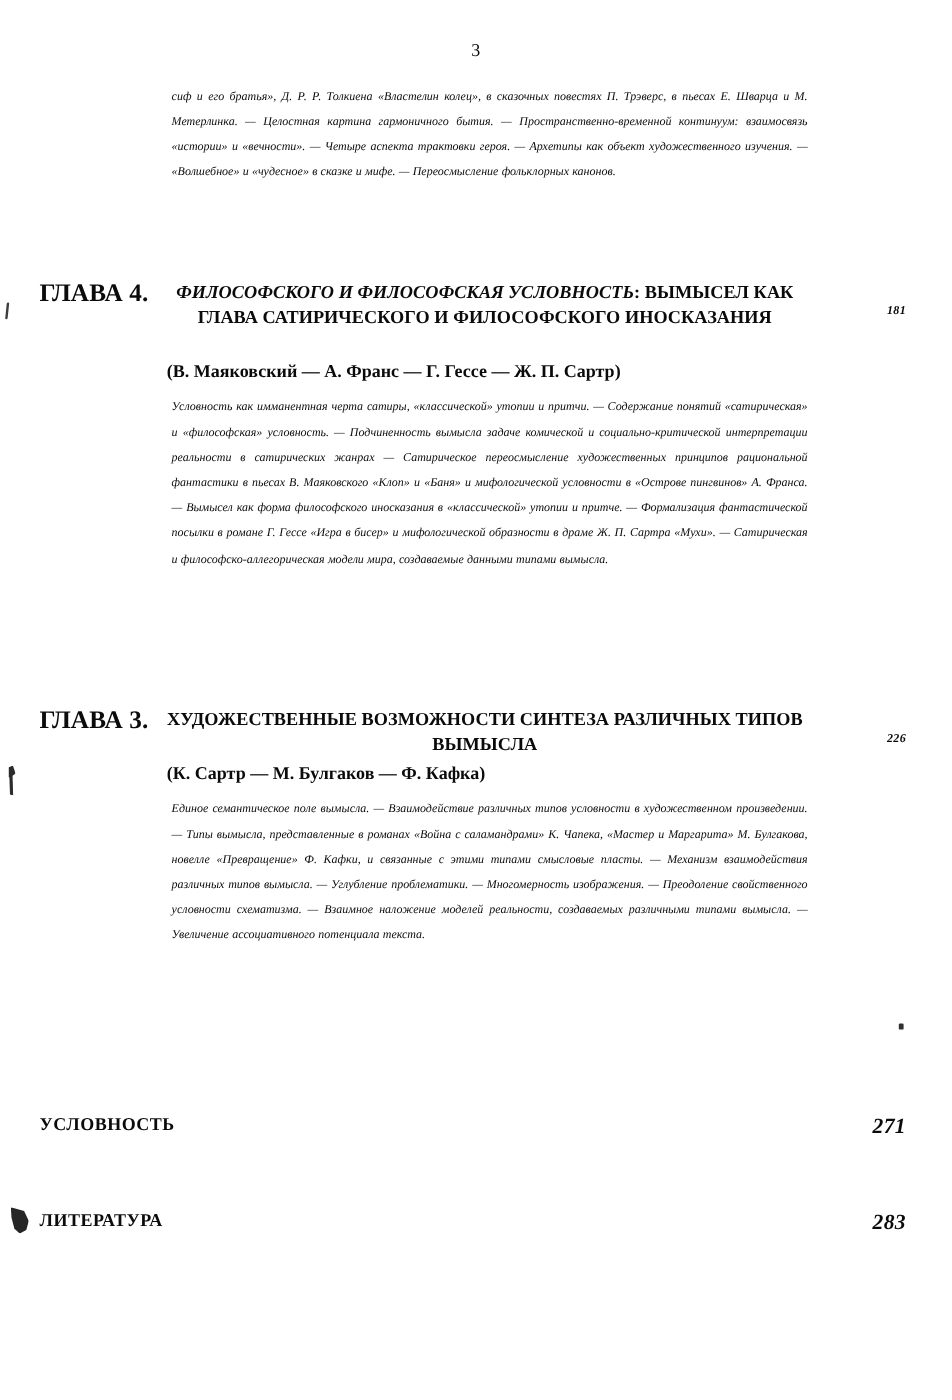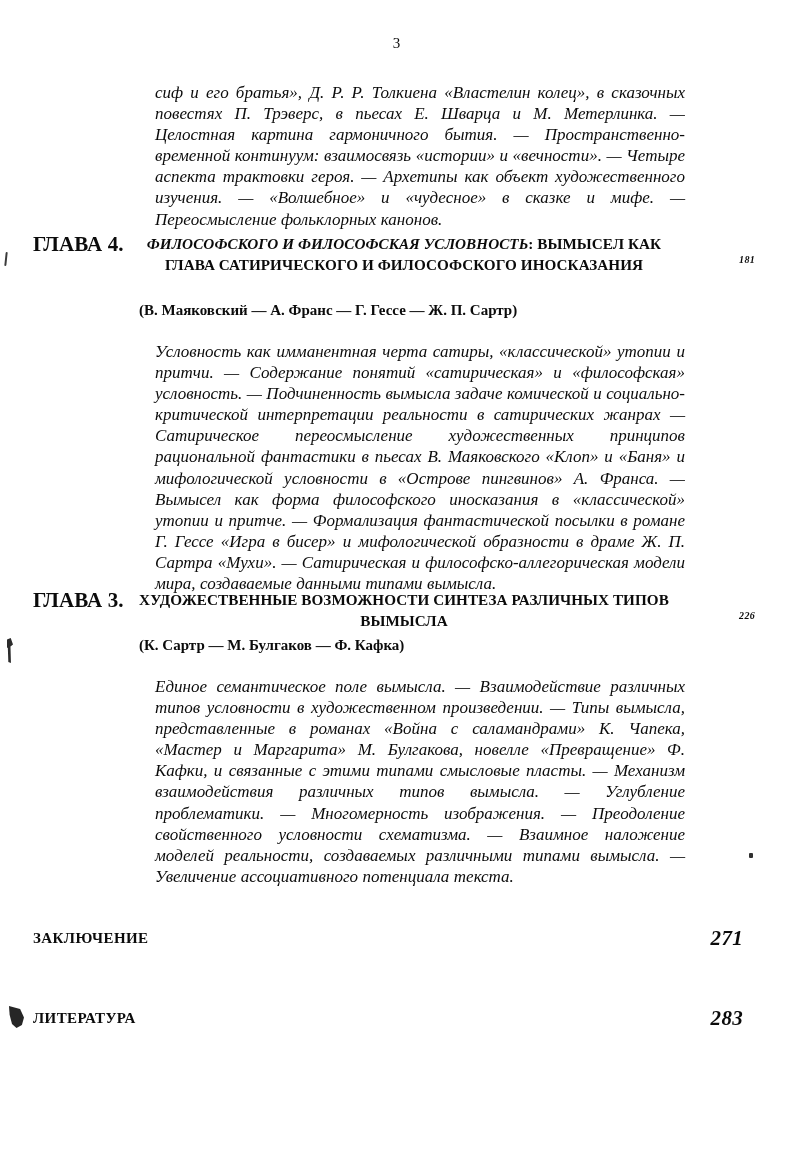--- a/index.html
+++ b/index.html
@@ -38,26 +38,26 @@
   
   .col {
     position: absolute;
     left: 139px;
     width: 530px;
   }
 
   
   .annot {
     font-style: italic;
-    font-size: 17px;
+    font-size: 10px;
     line-height: 21.1px;
     text-align: justify;
     text-align-last: left;
     hyphens: manual;
-    margin: 16px;
+    margin: 4px;
     word-spacing: .2px;
   }
 
   
   .chapter { position: absolute; left: 0; width: 793px; }
 
   .chap-label {
     position: absolute;
     left: 33px;
     top: 0;
@@ -106,24 +106,24 @@
   .bm-title {
     position: absolute;
     left: 33px;
     font-weight: bold;
     font-size: 15px;
     line-height: 20px;
     letter-spacing: .4px;
   }
   .bm-page {
     position: absolute;
-    right: 50px;
+    right: 38px;
     font-weight: bold;
     font-style: italic;
-    font-size: 21px;
+    font-size: 18px;
     line-height: 20px;
     letter-spacing: .3px;
   }
 
   
   .artifact { position: absolute; background: #1a1a1a; }
   .art-a {           
     left: 5px; top: 252px;
     width: 2px; height: 14px;
     border-radius: 1px;
@@ -176,21 +176,21 @@
     <div class="chap-title"><span class="ital"></span><span>ХУДОЖЕСТВЕННЫЕ ВОЗМОЖНОСТИ СИНТЕЗА РАЗЛИЧНЫХ ТИПОВ ВЫМЫСЛА</span></div>
 
     <div class="chap-page">226</div>
 
     <div class="chap-sub" style="top:45px;">(К. Сартр — М. Булгаков — Ф. Кафка)</div>
   </div>
 
   <div class="col annot" style="top:660px;">Единое семантическое поле вымысла. — Взаимодействие различных типов условности в художественном произведении. — Типы вымысла, представленные в романах «Война с саламандрами» К. Чапека, «Мастер и Маргарита» М. Булгакова, новелле «Превращение»  Ф. Кафки, и связанные с этими типами смысловые пласты. — Механизм взаимодействия различных типов вымысла. — Углубление проблематики. — Многомерность изображения. — Преодоление свойственного условности схематизма. —  Взаимное наложение моделей реальности, создаваемых различными типами вымысла. — Увеличение ассоциативного потенциала текста.</div>
 
   <div class="bm-row" style="top:928px;">
-    <div class="bm-title">ЗАКЛЮЧЕНИЕ</div>
+    <div class="bm-title">УСЛОВНОСТЬ</div>
     <div class="bm-page">271</div>
   </div>
 
   <div class="bm-row" style="top:1008px;">
     <div class="bm-title">ЛИТЕРАТУРА</div>
     <div class="bm-page">283</div>
   </div>
 
   <div class="artifact art-a"></div>
   <div class="artifact art-b"></div>

